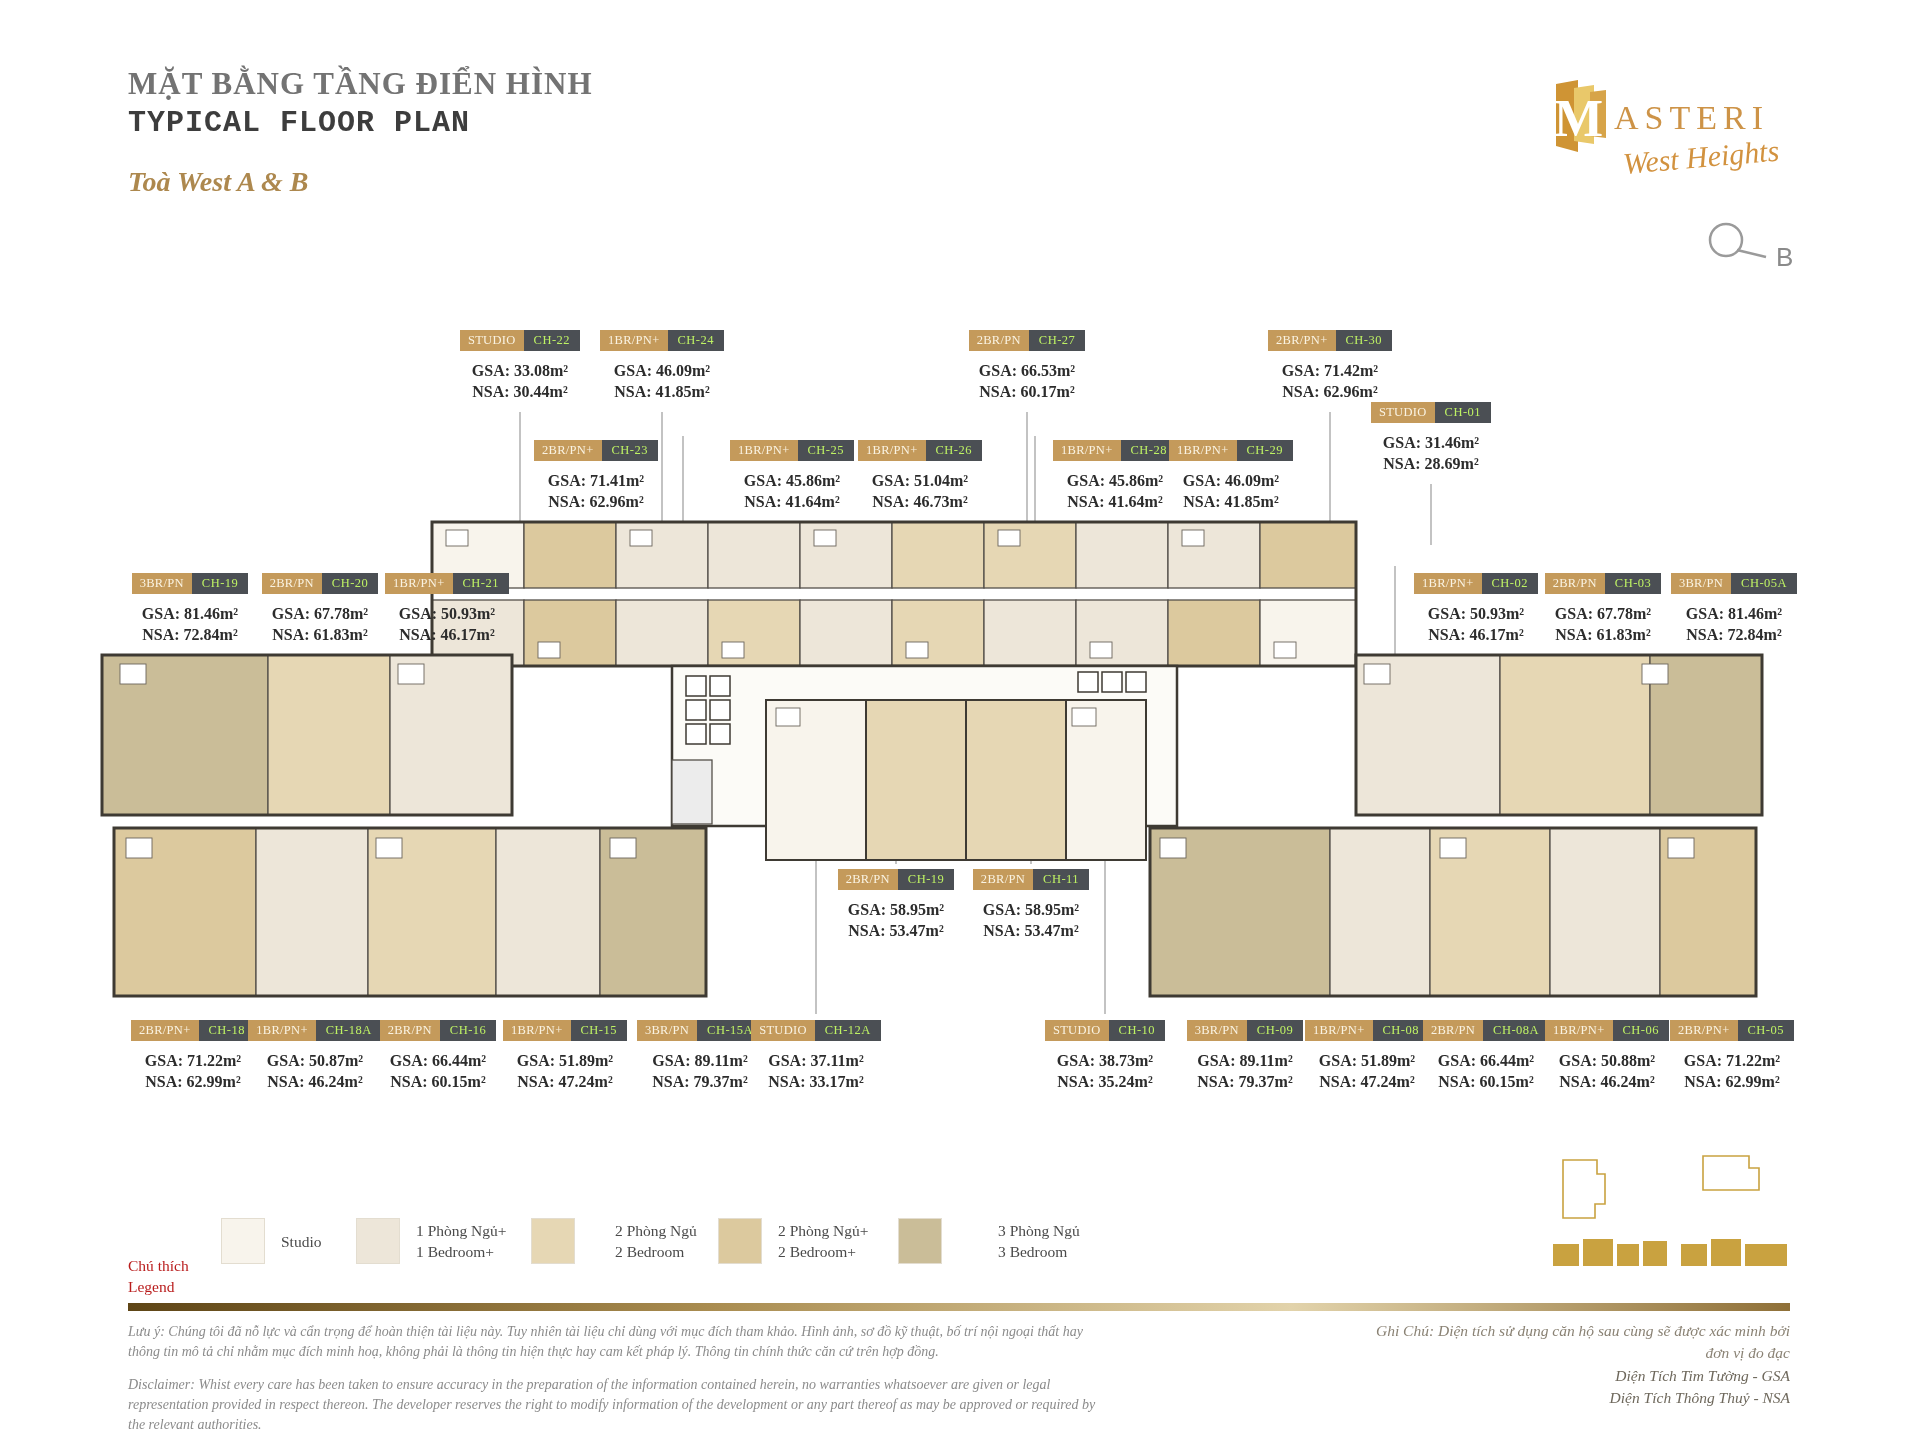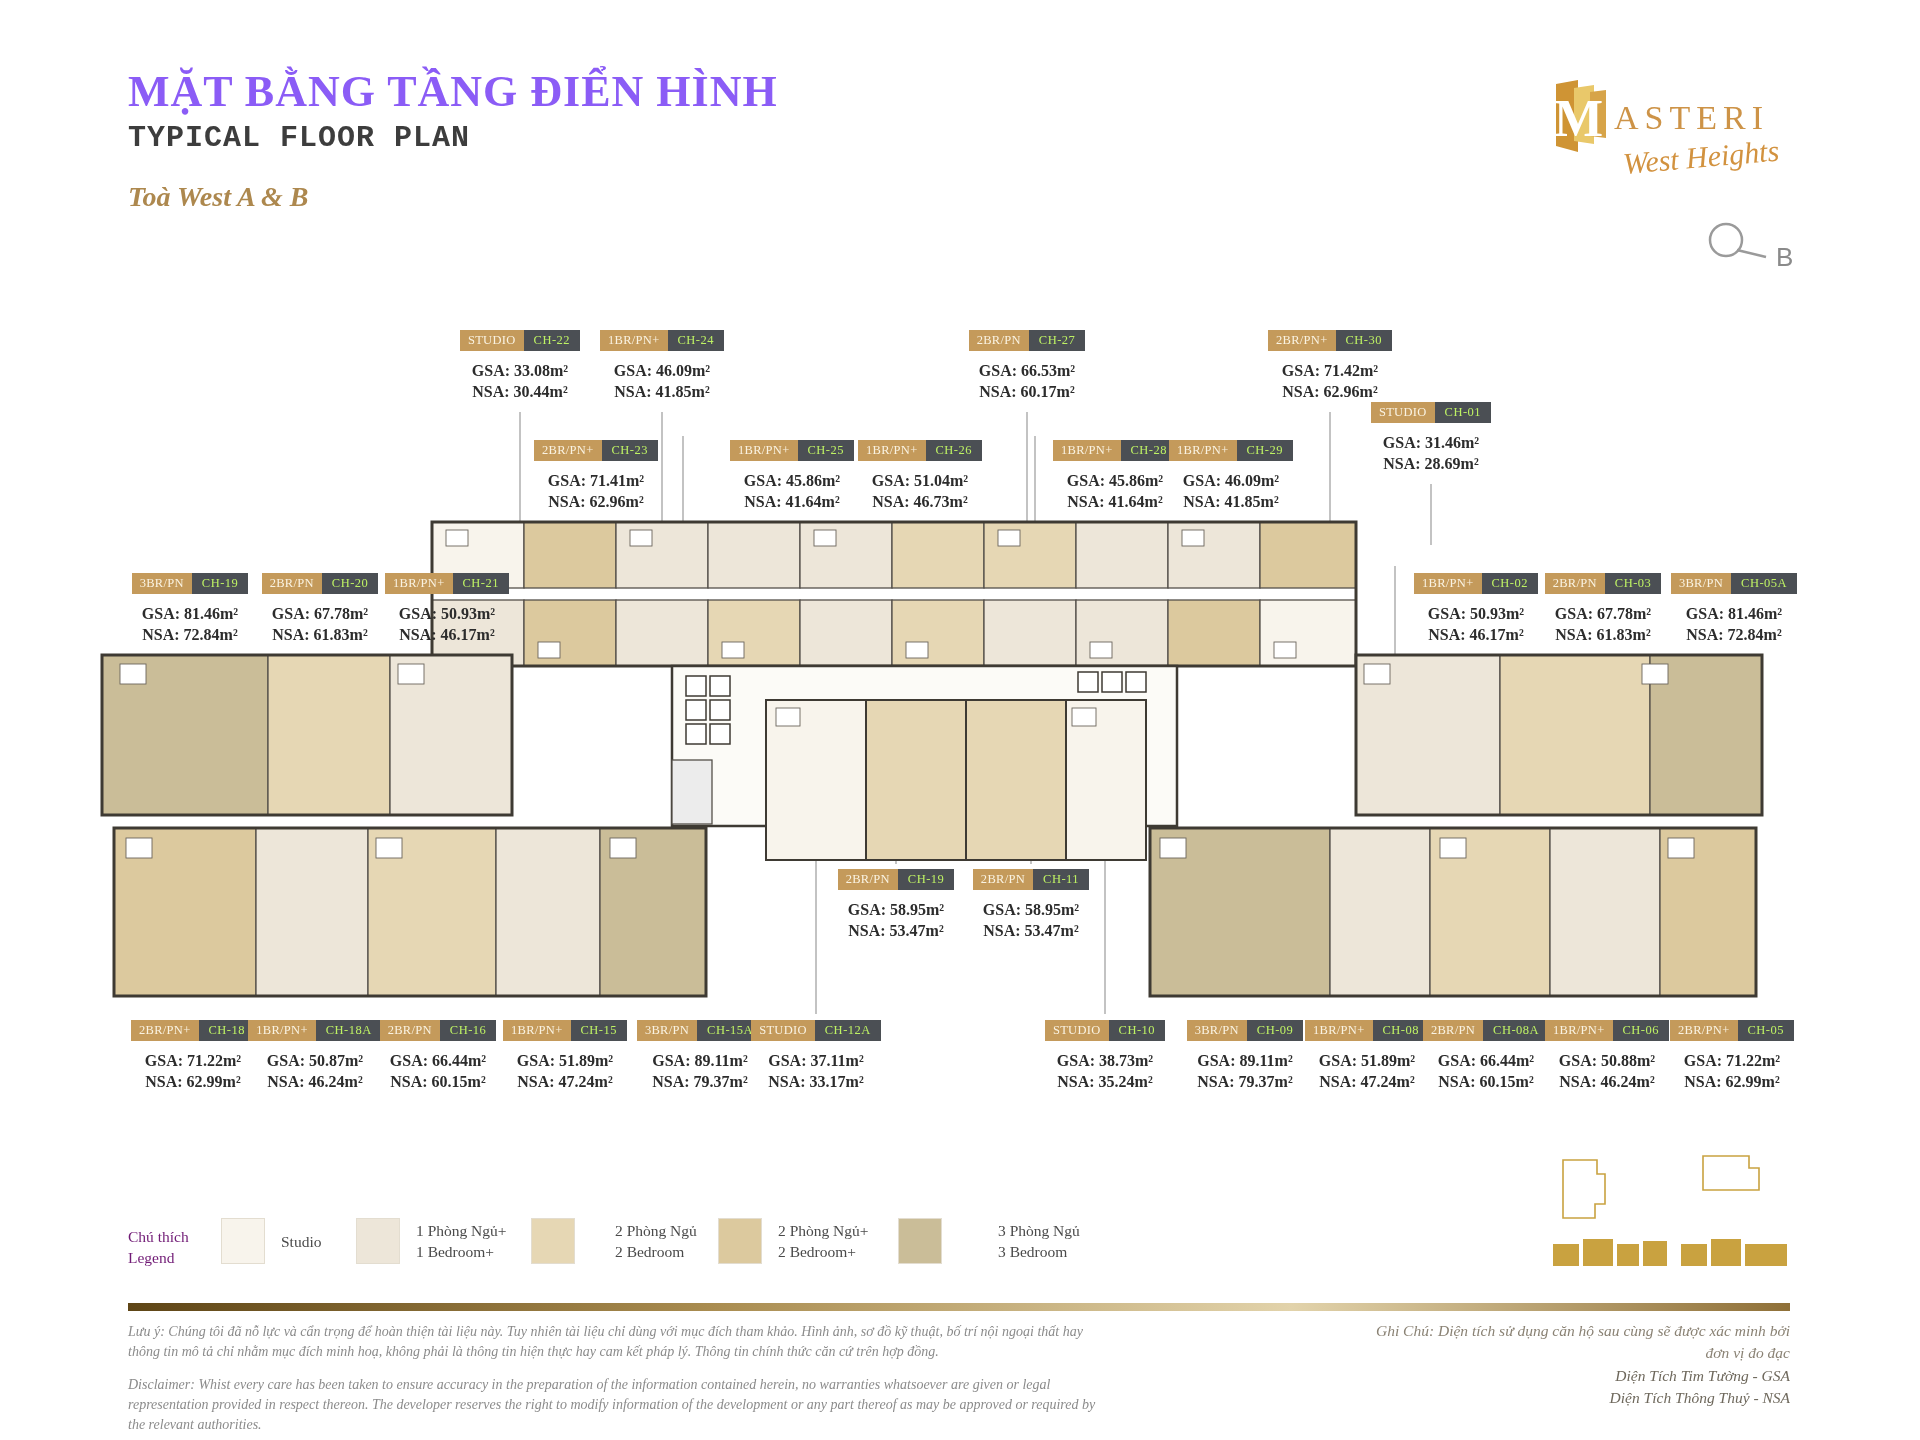--- a/index.html
+++ b/index.html
@@ -1,21 +1,21 @@
 <!DOCTYPE html>
 <html><head>
 <meta charset="utf-8">
 <style>
   html,body{margin:0;padding:0;background:#ffffff;}
   .page{position:relative;width:1920px;height:1440px;background:#ffffff;overflow:hidden;
         font-family:"Liberation Serif", serif;}
 
   
   .hdr{position:absolute;left:128px;top:66px;}
-  .hdr h1{margin:0;font-size:44px;font-weight:600;color:#8b5cf6;letter-spacing:1px;}
+  .hdr h1{margin:0;font-size:31px;font-weight:600;color:#737373;letter-spacing:1px;}
   .hdr h2{margin:4px 0 16px 0;font-size:30px;font-weight:600;color:#3d3d3d;letter-spacing:1px;font-family:Liberation Mono, monospace;}
   .hdr h3{margin:26px 0 0 0;font-size:28px;font-weight:600;color:#ad884e;font-style:italic;}
 
   
   .logo{position:absolute;left:1552px;top:74px;width:260px;height:130px;}
   .compass{position:absolute;left:1700px;top:214px;width:120px;height:55px;}
 
   
   .units-layer{position:absolute;left:0;top:0;width:1920px;height:1440px;}
   .unit{position:absolute;transform:translateX(-50%);text-align:center;width:170px;}
@@ -23,21 +23,21 @@
   .badge .type{background:#c49a5b;color:#faf3e2;padding:4px 8px;letter-spacing:.3px;}
   .badge .uid{background:#4b4f54;color:#bef264;padding:4px 10px;letter-spacing:.5px;}
   .area{font-weight:bold;font-size:16px;color:#2c2c2c;line-height:21px;}
   .area.first{margin-top:9px;}
 
   
   .plan{position:absolute;left:0;top:0;pointer-events:none;}
 
   
   .legend{position:absolute;left:0;top:0;width:1920px;height:0;}
-  .legend-title{position:absolute;left:128px;top:1226px;font-size:15.5px;color:#701a75;line-height:21px;}
+  .legend-title{position:absolute;left:128px;top:1255px;font-size:15.5px;color:#b91c1c;line-height:21px;}
   .legend-item{position:absolute;display:flex;align-items:center;}
   .legend-item .swatch{width:42px;height:44px;border:1px solid #e3ddd0;display:inline-block;}
   .legend-labels{margin-left:16px;font-size:15.5px;color:#4a4a4a;line-height:21px;display:inline-block;text-align:left;}
   .legend-labels span{display:block;}
 
   
   .gold-bar{position:absolute;left:128px;top:1303px;width:1662px;height:8px;
             background:linear-gradient(90deg,#5e4516,#a98c50 35%,#e2d3ab 70%,#8f7038);}
   .foot-left{position:absolute;left:128px;top:1322px;width:980px;font-style:italic;
              font-size:14px;line-height:1.45;color:#8b8b8b;}

